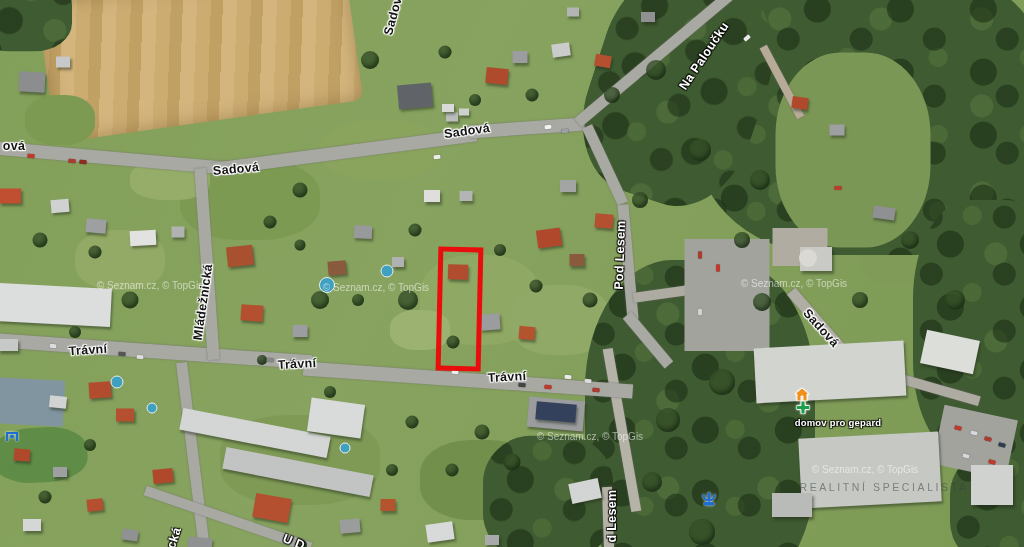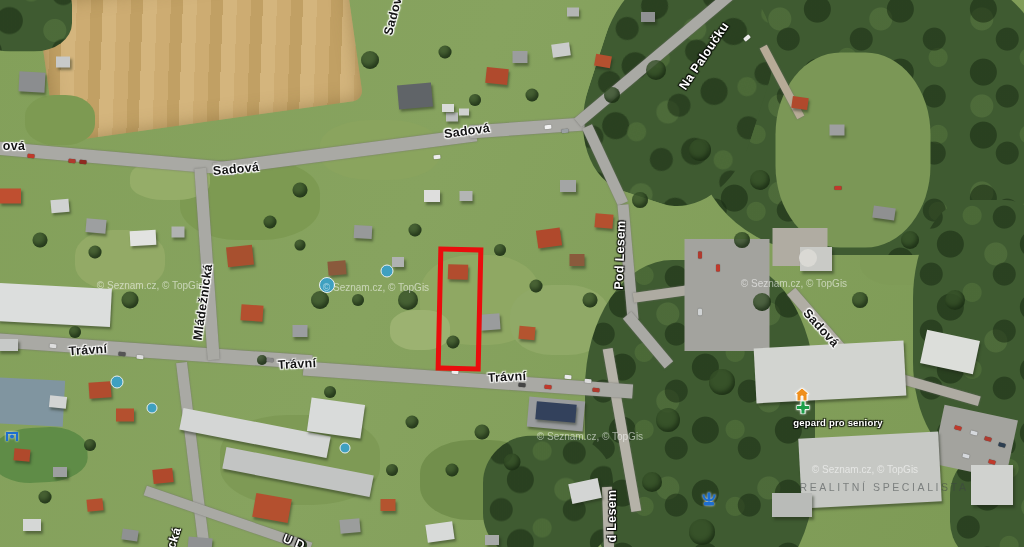--- a/index.html
+++ b/index.html
@@ -258,21 +258,21 @@
   <span class="lbl lbl-white" style="left:704px;top:56px;transform:translate(-50%,-50%) rotate(-56deg);">Na Paloučku</span>
   <span class="lbl lbl-white" style="left:620px;top:255px;transform:translate(-50%,-50%) rotate(-88deg);">Pod Lesem</span>
   <span class="lbl lbl-white" style="left:612px;top:516px;transform:translate(-50%,-50%) rotate(-90deg);">d Lesem</span>
   <span class="lbl lbl-dark" style="left:203px;top:302px;transform:translate(-50%,-50%) rotate(-82deg);">Mládežnická</span>
   <span class="lbl lbl-dark" style="left:88px;top:350px;transform:translate(-50%,-50%) rotate(-4deg);">Trávní</span>
   <span class="lbl lbl-dark" style="left:297px;top:364px;transform:translate(-50%,-50%) rotate(-3deg);">Trávní</span>
   <span class="lbl lbl-dark" style="left:507px;top:377px;transform:translate(-50%,-50%) rotate(-3deg);">Trávní</span>
   <span class="lbl lbl-white" style="left:174px;top:538px;transform:translate(-50%,-50%) rotate(-72deg);">cká</span>
   <span class="lbl lbl-white" style="left:294px;top:542px;transform:translate(-50%,-50%) rotate(22deg);">U D</span>
 
-  <span class="lbl lbl-white poi-lbl" style="left:838px;top:422px;transform:translate(-50%,-50%);">gepard pro seniory</span>
+  <span class="lbl lbl-white poi-lbl" style="left:838px;top:422px;transform:translate(-50%,-50%);">domov pro gepard</span>
 
   <span class="poi-icon" style="left:802px;top:396px;">
     <svg width="14" height="13" viewBox="0 0 14 13">
         <path d="M7 0L0 6h2v7h4V8h2v5h4V6h2z" fill="#ef8f1c" stroke="#fff" stroke-width="0.9"></path>
       </svg>
   </span>
   <span class="poi-icon" style="left:803px;top:409px;">
     <svg width="13" height="13" viewBox="0 0 13 13">
         <path d="M4.5 0h4v4.5H13v4H8.5V13h-4V8.5H0v-4h4.5z" fill="#1e9e4a" stroke="#fff" stroke-width="0.9"></path>
       </svg>

